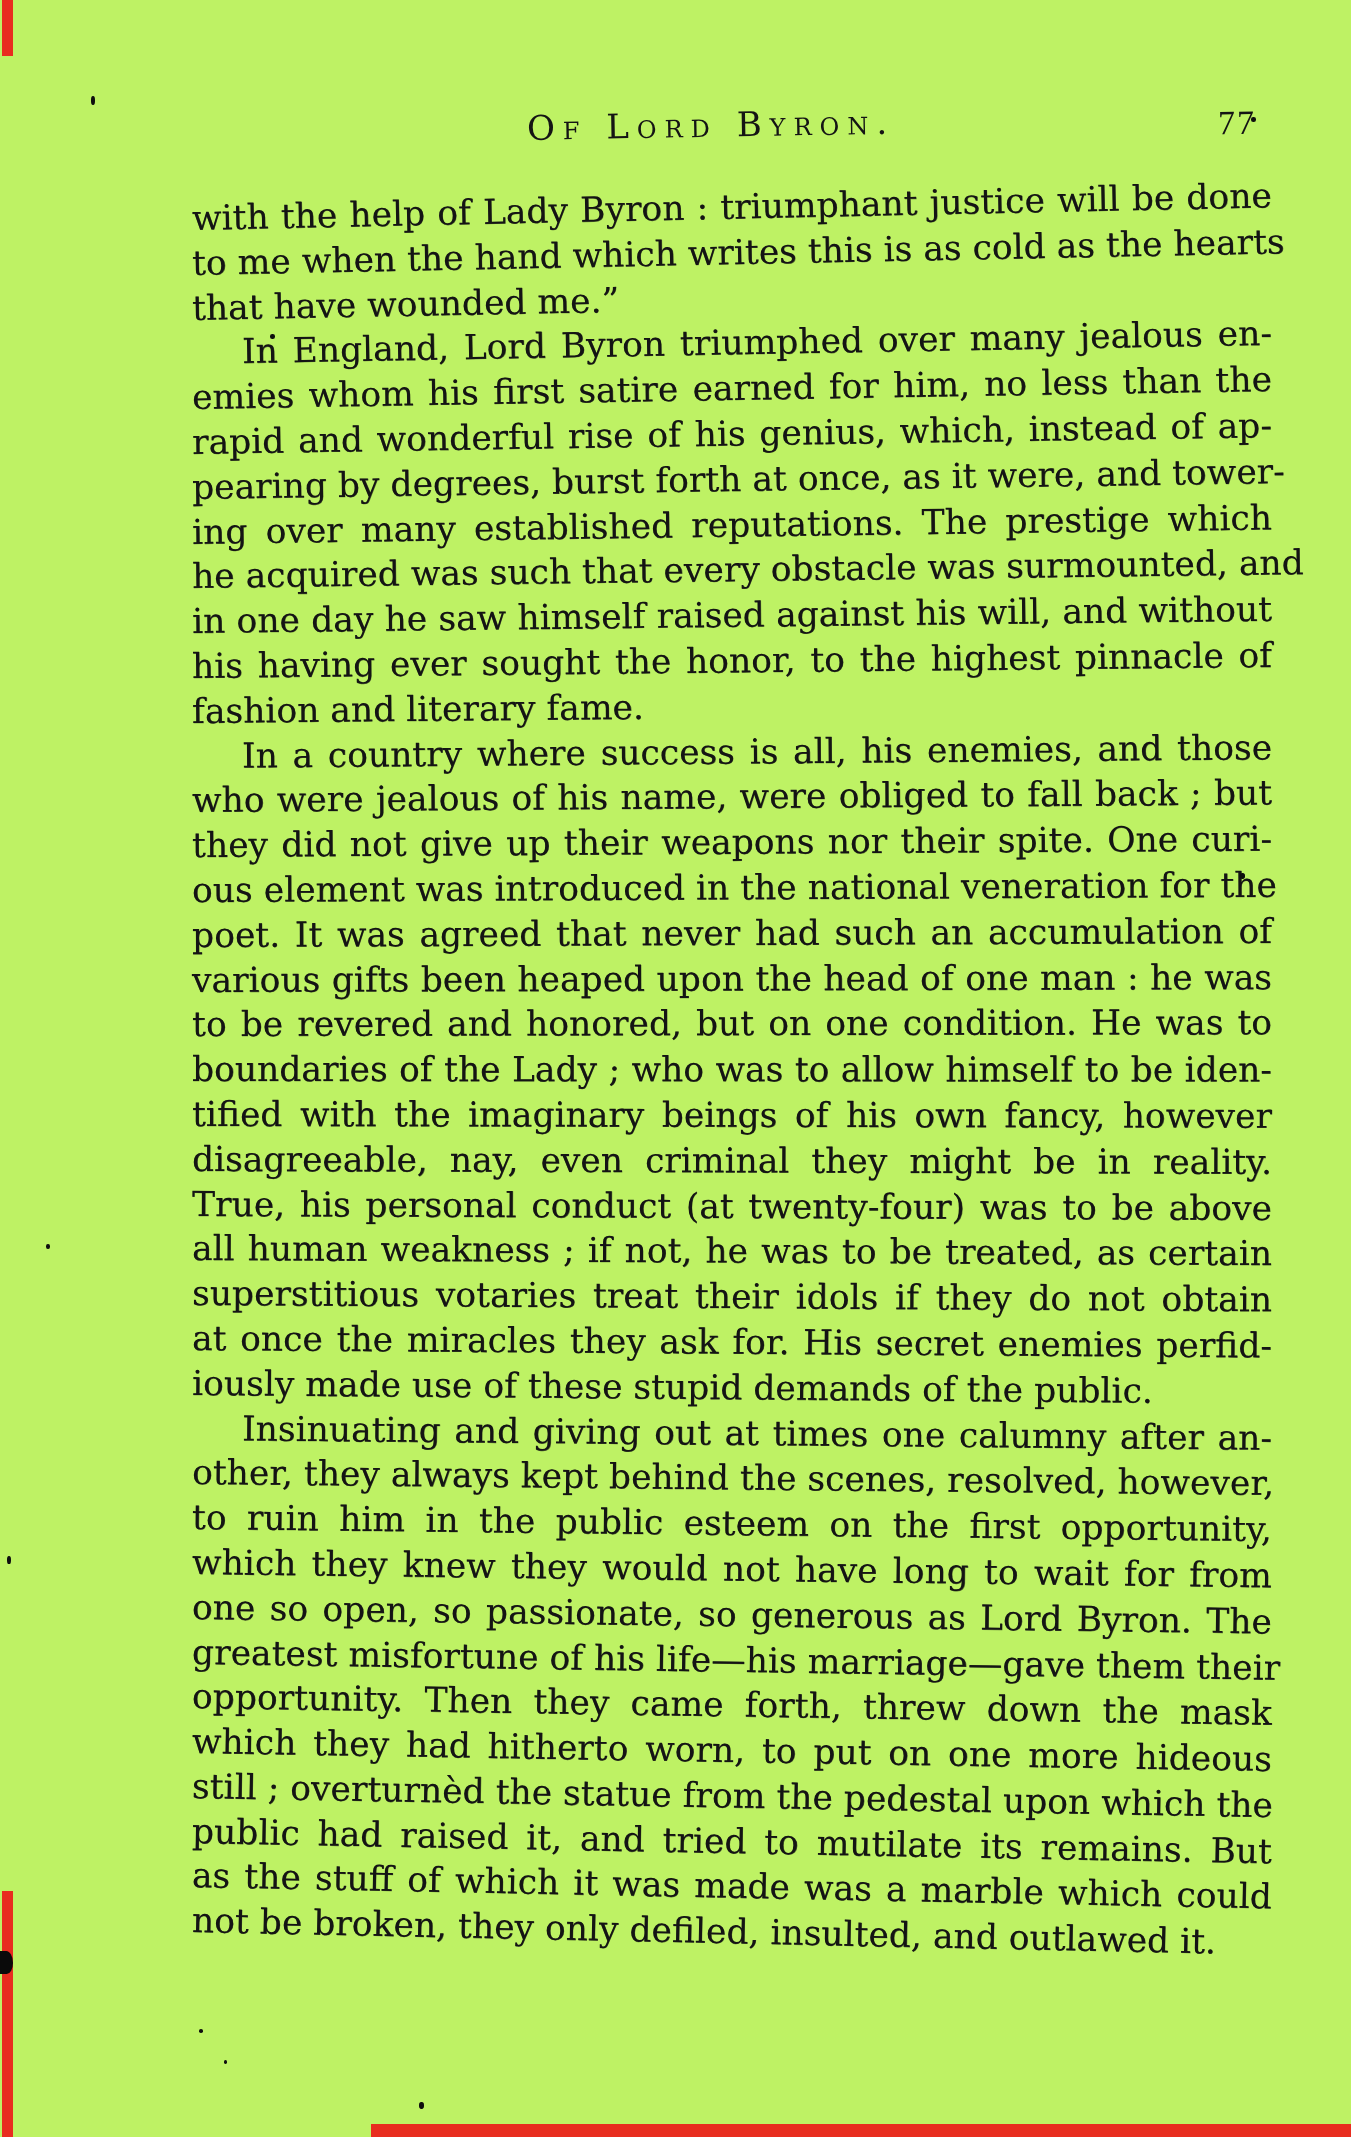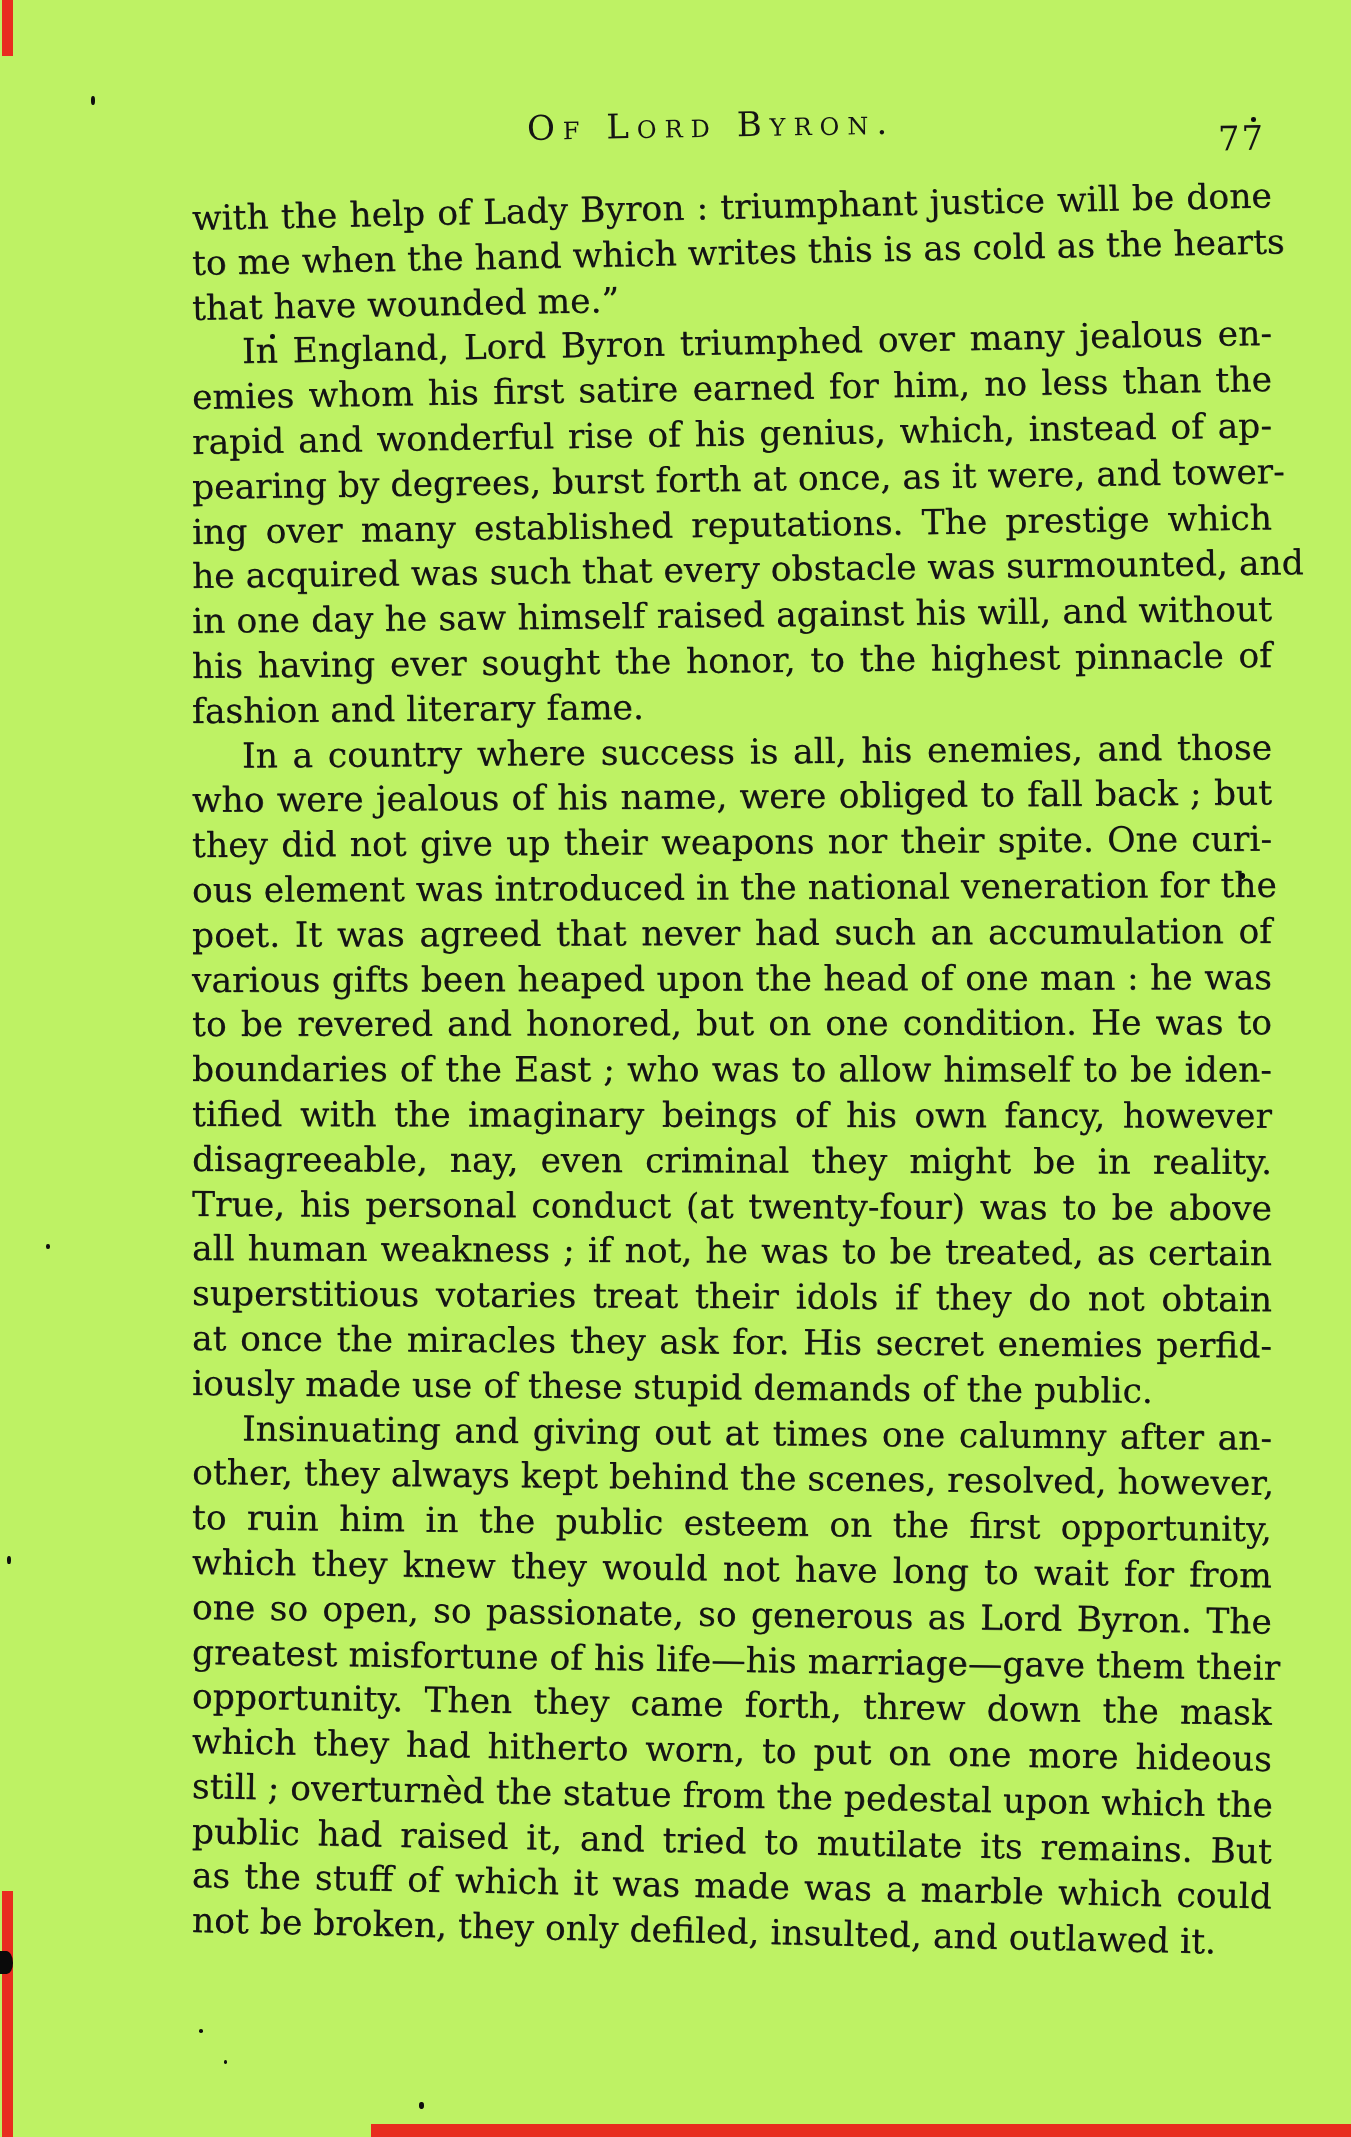--- a/index.html
+++ b/index.html
@@ -24,25 +24,26 @@
     font-size: 34px;
     letter-spacing: 8px;
     font-variant: small-caps;
     transform: rotate(-1deg);
     transform-origin: 0 50%;
     white-space: nowrap;
   }
   #page-number {
     position: absolute;
     left: 1218px;
-    top: 118px;
+    top: 104px;
     font-size: 34px;
     letter-spacing: 2px;
     transform: rotate(-1deg);
     white-space: nowrap;
+    font-family: Liberation Serif, serif;
   }
   #page-text {
     position: absolute;
     left: 192px;
     top: 196px;
     width: 1080px;
   }
   .line {
     width: 1080px;
     height: 44.8px;
@@ -93,21 +94,21 @@
       <div class="line" style="transform: rotate(-0.646deg);">in one day he saw himself raised against his will, and without</div>
       <div class="line" style="transform: rotate(-0.585deg);">his having ever sought the honor, to the highest pinnacle of</div>
       <div class="line para-end" style="transform: rotate(-0.523deg);">fashion and literary fame.</div>
       <div class="line para-start" style="transform: rotate(-0.462deg);">In a country where success is all, his enemies, and those</div>
       <div class="line" style="transform: rotate(-0.4deg);">who were jealous of his name, were obliged to fall back ; but</div>
       <div class="line" style="transform: rotate(-0.338deg);">they did not give up their weapons nor their spite.  One curi-</div>
       <div class="line" style="transform: rotate(-0.277deg);">ous element was introduced in the national veneration for the</div>
       <div class="line" style="transform: rotate(-0.215deg);">poet.  It was agreed that never had such an accumulation of</div>
       <div class="line" style="transform: rotate(-0.154deg);">various gifts been heaped upon the head of one man : he was</div>
       <div class="line" style="transform: rotate(-0.092deg);">to be revered and honored, but on one condition.  He was to</div>
-      <div class="line" style="transform: rotate(0.031deg);">boundaries of the East ; who was to allow himself to be iden-</div>
+      <div class="line" style="transform: rotate(0.031deg);">boundaries of the Lady ; who was to allow himself to be iden-</div>
       <div class="line" style="transform: rotate(0.092deg);">tified with the imaginary beings of his own fancy, however</div>
       <div class="line" style="transform: rotate(0.154deg);">disagreeable, nay, even criminal they might be in reality.</div>
       <div class="line" style="transform: rotate(0.215deg);">True, his personal conduct (at twenty-four) was to be above</div>
       <div class="line" style="transform: rotate(0.277deg);">all human weakness ; if not, he was to be treated, as certain</div>
       <div class="line" style="transform: rotate(0.338deg);">superstitious votaries treat their idols if they do not obtain</div>
       <div class="line" style="transform: rotate(0.4deg);">at once the miracles they ask for.  His secret enemies perfid-</div>
       <div class="line para-end" style="transform: rotate(0.462deg);">iously made use of these stupid demands of the public.</div>
       <div class="line para-start" style="transform: rotate(0.523deg);">Insinuating and giving out at times one calumny after an-</div>
       <div class="line" style="transform: rotate(0.585deg);">other, they always kept behind the scenes, resolved, however,</div>
       <div class="line" style="transform: rotate(0.646deg);">to ruin him in the public esteem on the first opportunity,</div>

